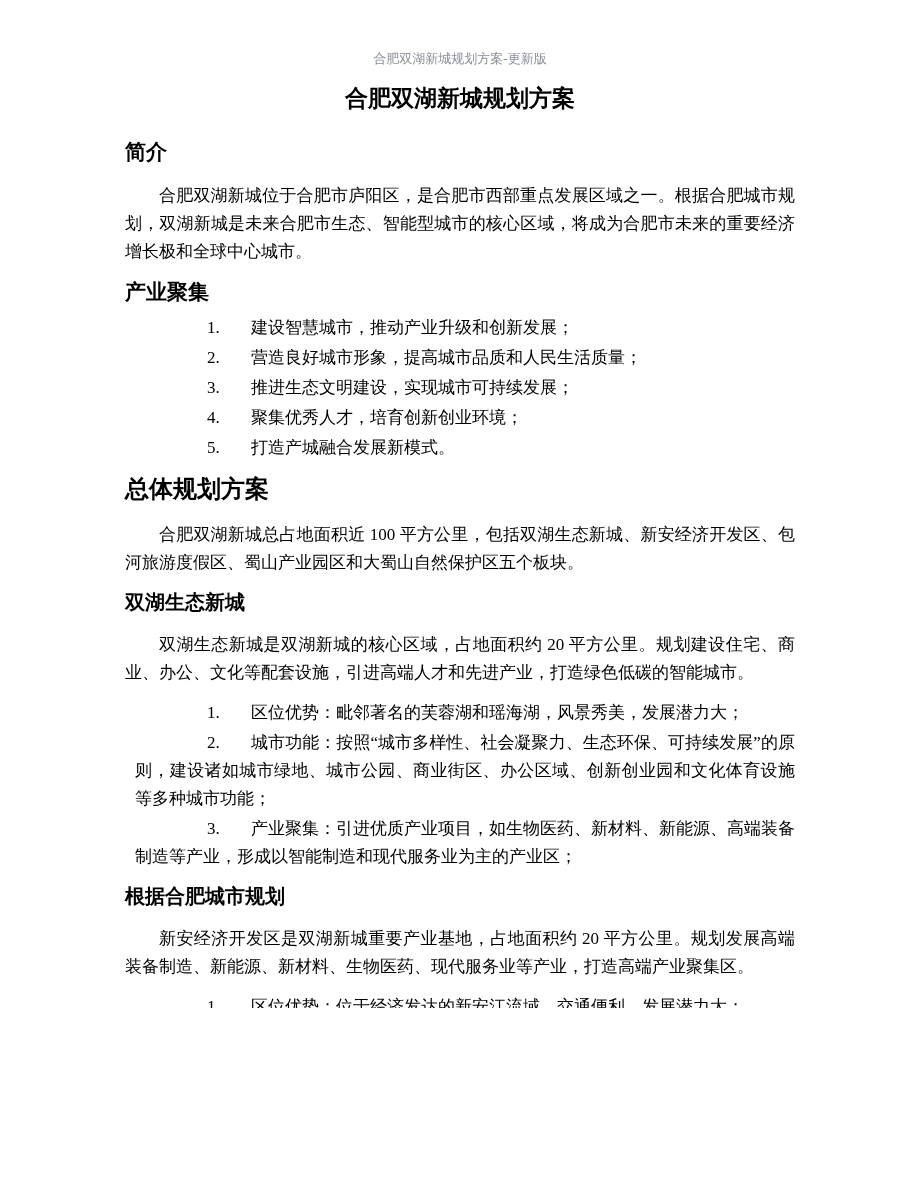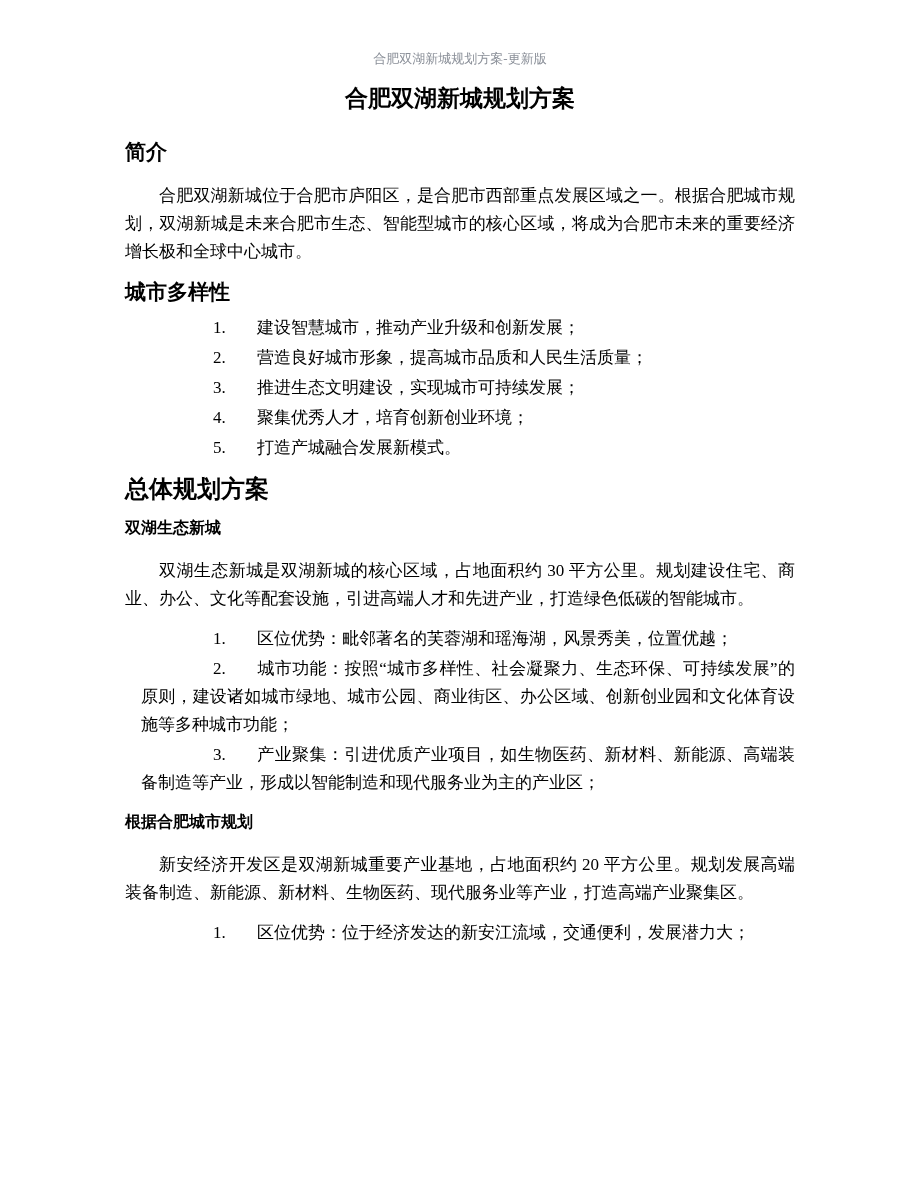--- a/index.html
+++ b/index.html
@@ -47,33 +47,33 @@
     font-weight: bold;
   }
   .h1big {
     margin: 0 0 10px 0;
     font-size: 24px;
     line-height: 31px;
     font-weight: bold;
   }
   .h3 {
     margin: 0 0 8px 0;
-    font-size: 16px;
+    font-size: 20px;
     line-height: 26px;
     font-weight: bold;
   }
   .para {
     margin: 16px 0 12px 0;
     font-size: 17px;
     line-height: 28px;
     text-align: justify;
     text-indent: 34px;
   }
   .list {
-    margin: 0 0 12px 16px;
+    margin: 0 0 12px 10px;
   }
   .li {
     font-size: 17px;
     line-height: 28px;
     text-align: justify;
     text-indent: 72px;
     margin: 0 0 2px 0;
   }
   .li .num {
     display: inline-block;
@@ -99,35 +99,36 @@
     <span>合肥双湖新城规划方案-更新版</span>
   </div>
 
   <div class="content">
 
     <div class="title">合肥双湖新城规划方案</div>
 
     <div class="h2">简介</div>
     <div class="para">合肥双湖新城位于合肥市庐阳区，是合肥市西部重点发展区域之一。根据合肥城市规划，双湖新城是未来合肥市生态、智能型城市的核心区域，将成为合肥市未来的重要经济增长极和全球中心城市。</div>
 
-    <div class="h2">城市多样性</div>
+    <div class="h2">产业聚集</div>
     <div class="list">
       <div class="li"><span class="num">1.</span><span>建设智慧城市，推动产业升级和创新发展；</span></div>
       <div class="li"><span class="num">2.</span><span>营造良好城市形象，提高城市品质和人民生活质量；</span></div>
       <div class="li"><span class="num">3.</span><span>推进生态文明建设，实现城市可持续发展；</span></div>
       <div class="li"><span class="num">4.</span><span>聚集优秀人才，培育创新创业环境；</span></div>
       <div class="li"><span class="num">5.</span><span>打造产城融合发展新模式。</span></div>
     </div>
 
     <div class="h1big">总体规划方案</div>
+    <div class="para">合肥双湖新城总占地面积近 100 平方公里，包括双湖生态新城、新安经济开发区、包河旅游度假区、蜀山产业园区和大蜀山自然保护区五个板块。</div>
 
     <div class="h3">双湖生态新城</div>
-    <div class="para">双湖生态新城是双湖新城的核心区域，占地面积约 30 平方公里。规划建设住宅、商业、办公、文化等配套设施，引进高端人才和先进产业，打造绿色低碳的智能城市。</div>
+    <div class="para">双湖生态新城是双湖新城的核心区域，占地面积约 20 平方公里。规划建设住宅、商业、办公、文化等配套设施，引进高端人才和先进产业，打造绿色低碳的智能城市。</div>
     <div class="list">
-      <div class="li"><span class="num">1.</span><span>区位优势：毗邻著名的芙蓉湖和瑶海湖，风景秀美，位置优越；</span></div>
+      <div class="li"><span class="num">1.</span><span>区位优势：毗邻著名的芙蓉湖和瑶海湖，风景秀美，发展潜力大；</span></div>
       <div class="li"><span class="num">2.</span><span>城市功能：按照“城市多样性、社会凝聚力、生态环保、可持续发展”的原则，建设诸如城市绿地、城市公园、商业街区、办公区域、创新创业园和文化体育设施等多种城市功能；</span></div>
       <div class="li"><span class="num">3.</span><span>产业聚集：引进优质产业项目，如生物医药、新材料、新能源、高端装备制造等产业，形成以智能制造和现代服务业为主的产业区；</span></div>
     </div>
 
     <div class="h3">根据合肥城市规划</div>
     <div class="para">新安经济开发区是双湖新城重要产业基地，占地面积约 20 平方公里。规划发展高端装备制造、新能源、新材料、生物医药、现代服务业等产业，打造高端产业聚集区。</div>
     <div class="list">
       <div class="li"><span class="num">1.</span><span>区位优势：位于经济发达的新安江流域，交通便利，发展潜力大；</span></div>
     </div>
 

